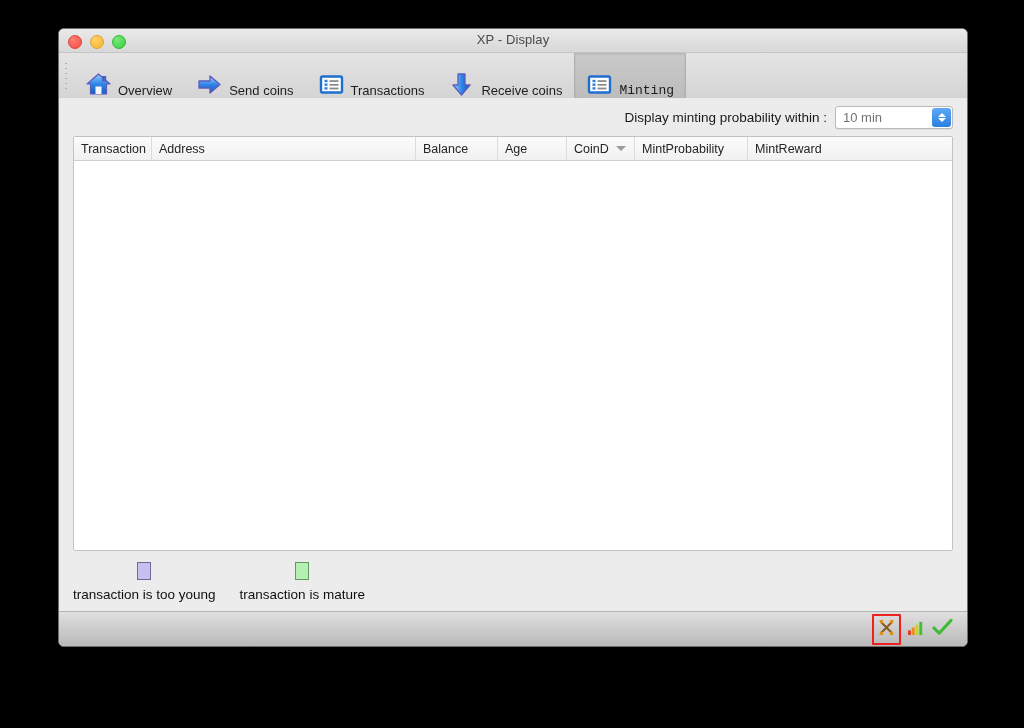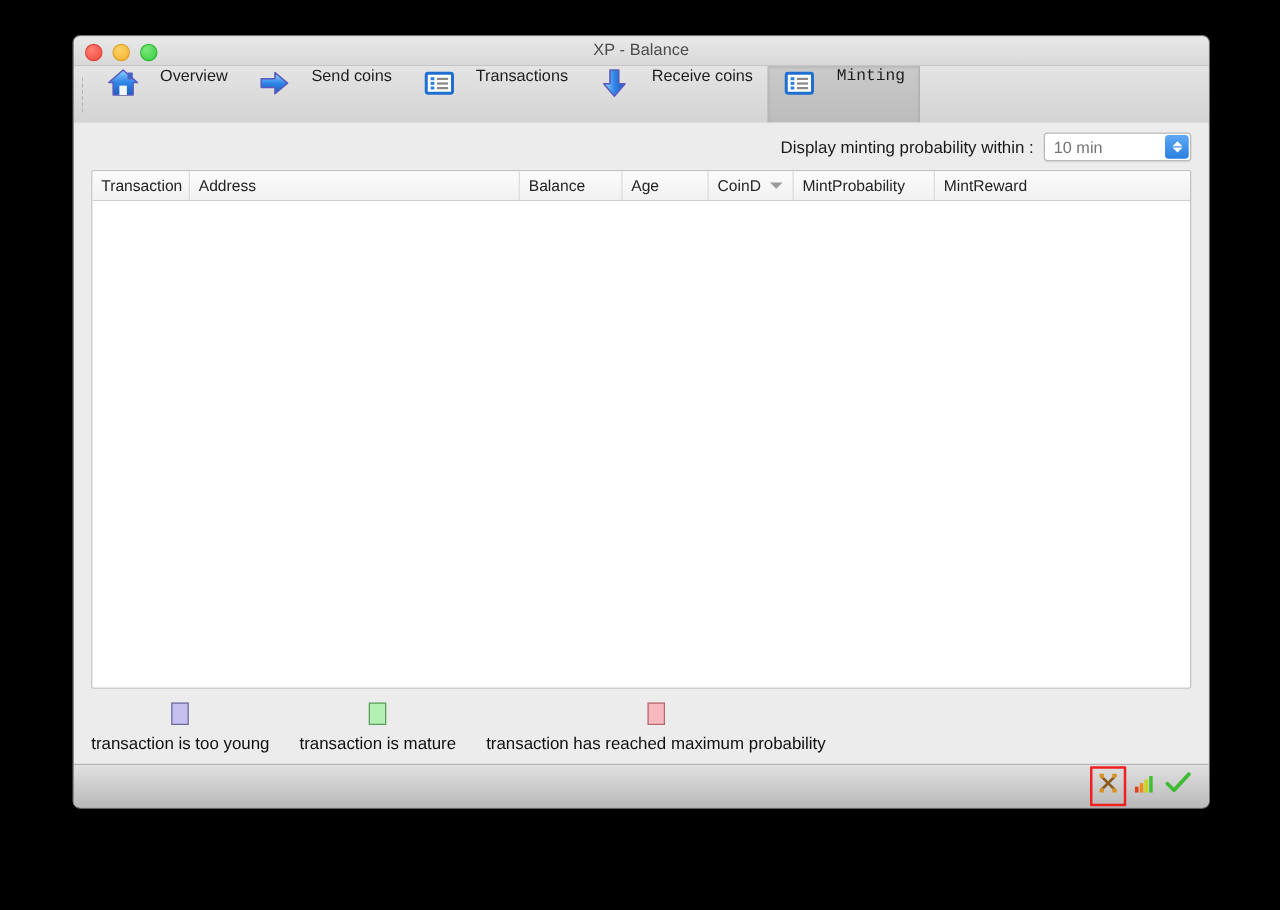--- a/index.html
+++ b/index.html
@@ -51,21 +51,21 @@
   }
   .grip {
     width: 14px; display:flex; align-items:center; justify-content:center;
   }
   .grip-dots {
     width: 2px; height: 30px;
     background-image: radial-gradient(#b0b0b0 40%, transparent 41%);
     background-size: 2px 5px;
   }
   .tb-item {
-    display:flex; align-items:flex-start; gap:16px;
+    display:flex; align-items:flex-end; gap:6px;
     padding: 0 11px;
     cursor: default;
     border-left: 1px solid transparent;
     border-right: 1px solid transparent;
   }
   .tb-item.active {
     background: linear-gradient(to bottom, #cacaca 0%, #bcbcbc 100%);
     border-left: 1px solid #b0b0b0;
     border-right: 1px solid #b0b0b0;
     box-shadow: inset 0 1px 2px rgba(0,0,0,0.13);
@@ -170,21 +170,21 @@
 
 <div id="root">
   <div class="window">
 
     <div class="titlebar">
       <div class="traffic">
         <span class="light close"></span>
         <span class="light min"></span>
         <span class="light max"></span>
       </div>
-      <div class="title-text">XP - Balance</div>
+      <div class="title-text">XP - Display</div>
     </div>
 
     <div class="toolbar">
       <div class="grip">
         <div class="grip-dots"></div>
       </div>
 
       <div class="tb-item">
         <span class="tb-ico">
           <svg viewBox="0 0 27 27" width="27" height="27">
@@ -309,24 +309,20 @@
       </div>
 
       <div class="legend">
         <div class="legend-item">
           <span class="swatch" style="background:#c5c0f0;border-color:#6d6a9b"></span>
           <span class="legend-text">transaction is too young</span>
         </div>
         <div class="legend-item">
           <span class="swatch" style="background:#b4f0b4;border-color:#5f9a5f"></span>
           <span class="legend-text">transaction is mature</span>
-        </div>
-        <div class="legend-item">
-          <span class="swatch" style="background:#f7b9bd;border-color:#b06a70"></span>
-          <span class="legend-text">transaction has reached maximum probability</span>
         </div>
       </div>
     </div>
 
     <div class="statusbar">
       <span class="highlight-box">
         <span class="status-ico">
           <svg viewBox="0 0 20 20" width="19" height="19">
             <g stroke="#8a5a1e" stroke-width="2.1" stroke-linecap="round">
               <line x1="4" y1="4" x2="16" y2="16"></line>

